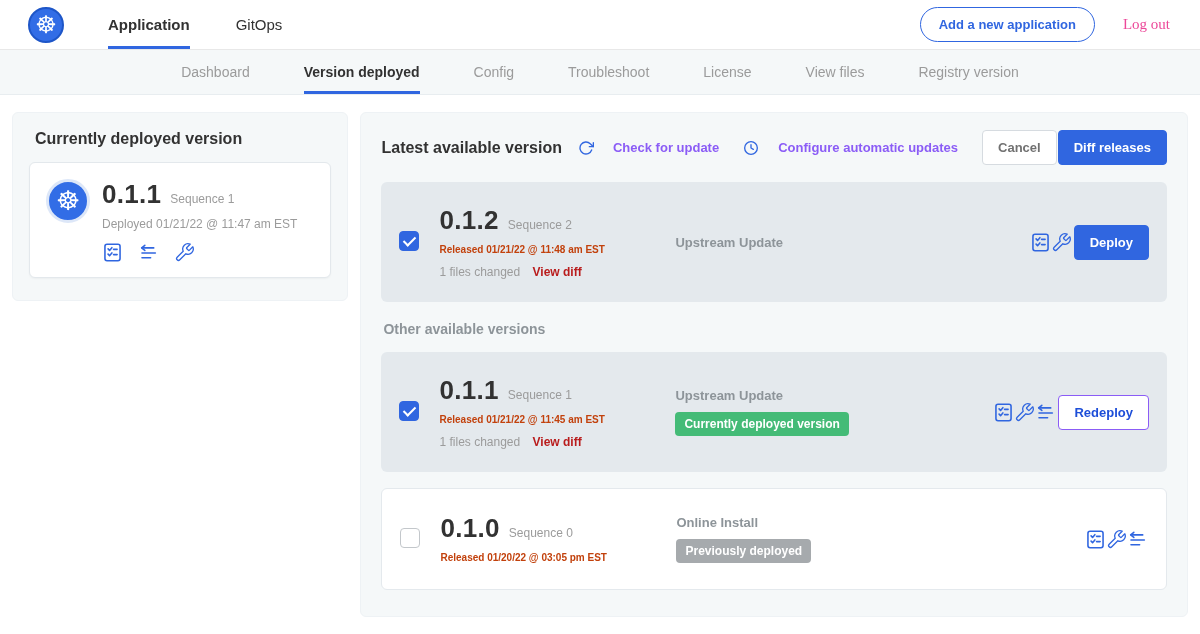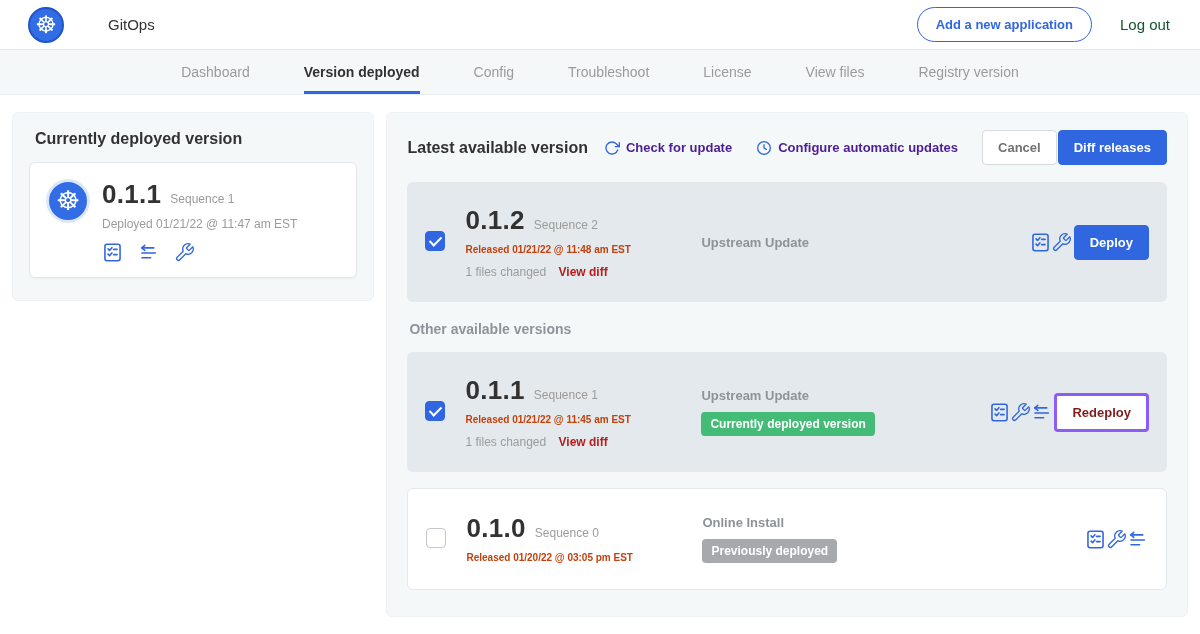--- a/index.html
+++ b/index.html
@@ -16,21 +16,21 @@
                 display:flex; align-items:center; justify-content:center; font-size:24px;
                 border:2px solid #1e56c8; flex:0 0 auto; }
   .topnav-tabs { display:flex; height:100%; margin-left:44px; }
   .topnav-tab { display:flex; align-items:center; margin-right:46px; font-size:15px;
                 color:#323232; cursor:pointer; border-bottom:3px solid transparent;
                 border-top:3px solid transparent; }
   .topnav-tab.active { font-weight:700; border-bottom-color:#3066e0; }
   .topnav-right { margin-left:auto; display:flex; align-items:center; gap:28px; }
   .pill-btn { border:1px solid #3066e0; color:#3066e0; background:#fff; border-radius:19px;
               padding:9px 18px; font-size:13px; font-weight:700; cursor:pointer; font-family:inherit; }
-  .logout { font-size:15px; color:#14532d; cursor:pointer; }
+  .logout { font-size:15px; color:#ec4899; cursor:pointer;font-family:Liberation Serif, serif; }
 
   
   .subnav { height:45px; background:#f5f8f9; border-bottom:1px solid #e8edf0;
             display:flex; justify-content:center; }
   .subnav-item { display:flex; align-items:center; margin:0 27px; font-size:14px;
                  color:#9b9b9b; cursor:pointer; border-bottom:3px solid transparent;
                  border-top:3px solid transparent; white-space:nowrap; }
   .subnav-item.active { color:#323232; font-weight:700; border-bottom-color:#3066e0; }
 
   
@@ -50,28 +50,28 @@
   .sequence { font-size:12px; color:#9b9b9b; margin-left:9px; }
   .muted { font-size:12px; color:#9b9b9b; }
   .deployed-at { margin-top:7px; }
   .icon-row { display:flex; align-items:center; gap:15px; margin-top:11px; }
 
   
   .available-panel { flex:1; background:#f5f8f9; border:1px solid #eef2f5; border-radius:6px;
                      padding:17px 20px 25px; min-height:505px; }
   .avail-header { display:flex; align-items:center; margin-bottom:17px; }
   .avail-title { font-size:16px; font-weight:700; margin-right:16px; white-space:nowrap; }
-  .hlink { display:flex; align-items:center; gap:6px; color:#4c1d95; font-size:13px;
+  .hlink { display:flex; align-items:center; gap:19px; color:#8b5cf6; font-size:13px;
            font-weight:600; margin-right:24px; cursor:pointer; white-space:nowrap; }
   .header-buttons { margin-left:auto; display:flex; gap:1px; }
   .btn { border-radius:4px; padding:9px 15px; font-size:13px; font-weight:700;
          cursor:pointer; font-family:inherit; white-space:nowrap; }
   .btn-primary { background:#3066e0; color:#fff; border:1px solid #3066e0; }
   .btn-secondary { background:#fff; color:#717171; border:1px solid #d6dbe0; }
-  .btn-outline-blue { background:#fff; color:#7f1d1d; border:3px solid #8b5cf6;text-align:center; }
+  .btn-outline-blue { background:#fff; color:#1d4ed8; border:1px solid #8b5cf6;text-align:center; }
 
   .version-row { display:flex; align-items:center; background:#e4e9ed; border-radius:6px;
                  padding:16px 18px; min-height:120px; }
   .version-row.white { background:#fff; border:1px solid #e4e9ed; min-height:102px; }
   .row-check { width:40px; flex:0 0 auto; }
   .row-version { width:232px; flex:0 0 auto; }
   .released { font-size:10px; font-weight:700; color:#c2410c; max-width:182px;
               margin-top:7px; line-height:1.45; }
   .files-line { margin-top:7px; font-size:12px; color:#9b9b9b; }
   .view-diff { color:#b91c1c; font-weight:700; margin-left:9px; cursor:pointer; }
@@ -100,20 +100,21 @@
               height:10px; border:solid #fff; border-width:0 2px 2px 0; transform:rotate(45deg); }
 </style>
 </head>
 <body>
 
 <div class="topnav">
   <div class="logo-badge">
     <span>☸</span>
   </div>
   <div class="topnav-tabs">
+    <div class="topnav-tab active">Application</div>
     <div class="topnav-tab">GitOps</div>
   </div>
   <div class="topnav-right">
     <button class="pill-btn">Add a new application</button>
     <span class="logout">Log out</span>
   </div>
 </div>
 
 <div class="subnav">
   <div class="subnav-item">Dashboard</div>

